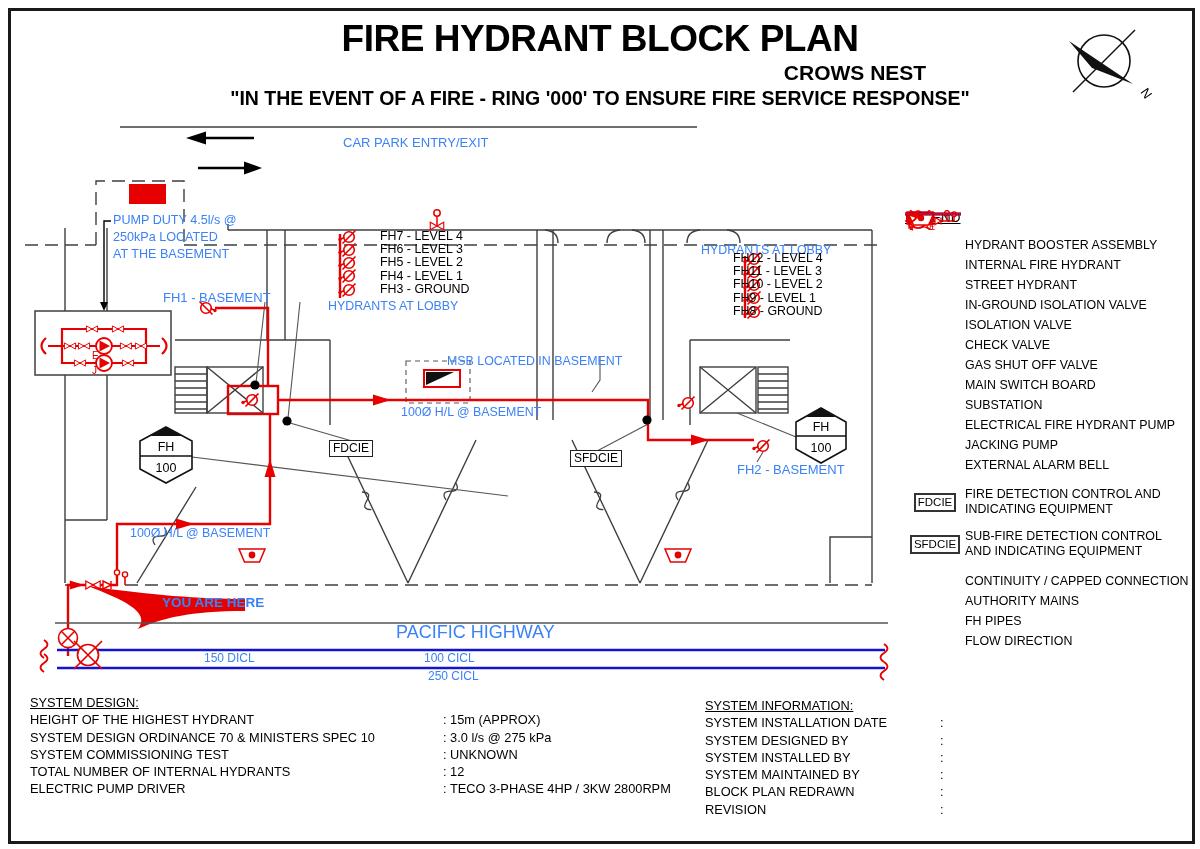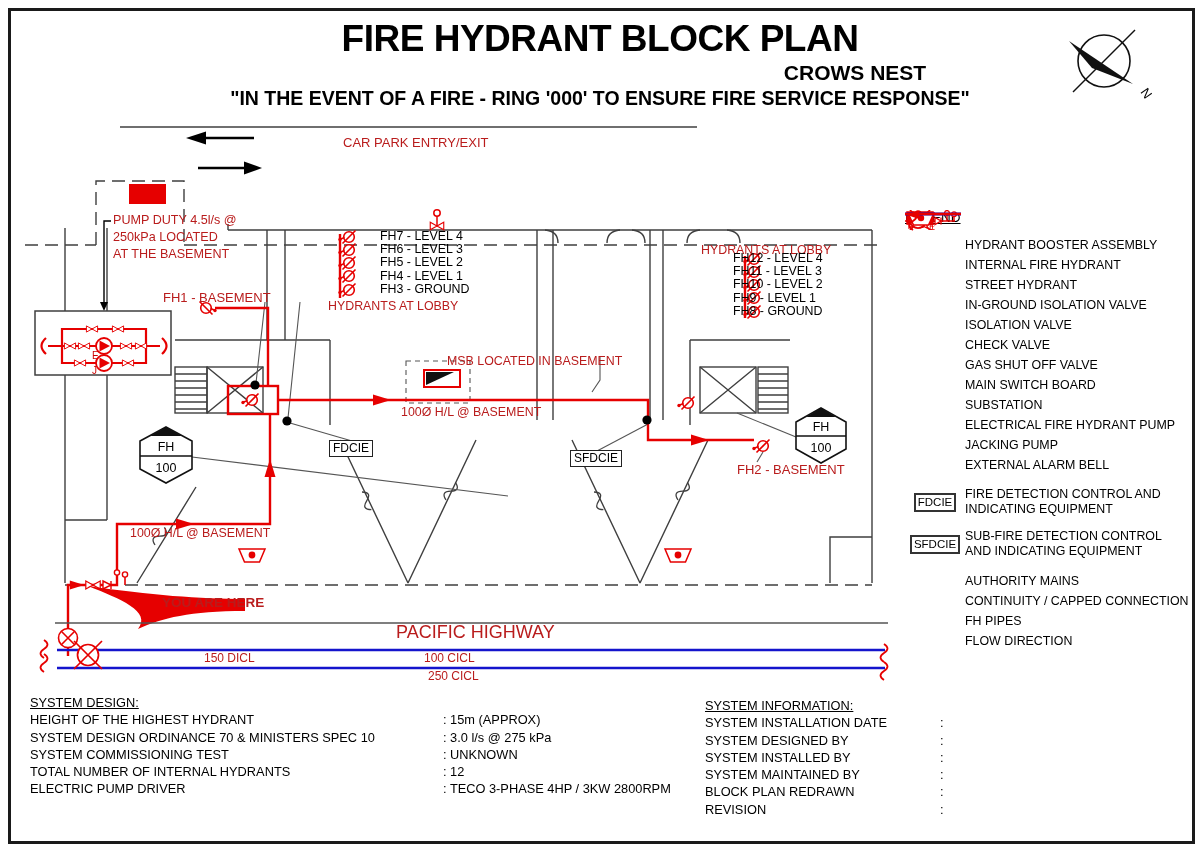--- a/index.html
+++ b/index.html
@@ -1,20 +1,20 @@
 <!DOCTYPE html>
 <html><head>
 <meta charset="utf-8">
 <style>
   html,body{margin:0;padding:0;background:#fff;}
   .page{position:relative;width:1200px;height:849px;background:#fff;overflow:hidden;
         font-family:"Liberation Sans","DejaVu Sans",sans-serif;color:#000;}
   .border{position:absolute;left:8px;top:8px;width:1181px;height:830px;border:3px solid #1a1a1a;}
   .ttl{position:absolute;left:0;width:1200px;text-align:center;font-weight:bold;white-space:nowrap;}
-  .lbl{position:absolute;white-space:nowrap;font-size:12.4px;line-height:13.2px;color:#b91c1c;}
+  .lbl{position:absolute;white-space:nowrap;font-size:12.4px;line-height:13.2px;color:#3b82f6;}
   .boxlbl{position:absolute;border:1.6px solid #222;background:#fff;font-size:12px;
           padding:0 3px;line-height:15px;white-space:nowrap;}
   svg{position:absolute;left:0;top:0;}
   
   .legend{position:absolute;left:905px;top:210px;width:290px;}
   .lg-head{font-size:13.5px;text-decoration:underline;margin-bottom:10px;}
   .lg-row{display:flex;align-items:center;height:20px;}
   .lg-row.dbl{height:42px;align-items:center;}
   .lg-ic{width:60px;display:flex;justify-content:center;align-items:center;flex:0 0 60px;}
   .lg-lb{font-size:12.4px;line-height:15px;white-space:nowrap;}
@@ -465,34 +465,34 @@
       <span class="lg-lb">
         <div>SUB-FIRE DETECTION CONTROL</div>
         <div>AND INDICATING EQUIPMENT</div>
       </span>
     </div>
 
     <div class="gap"></div>
 
     <div class="lg-row">
       <span class="lg-ic">
+        <svg width="16" height="22" viewBox="0 0 16 22">
+          <path d="M8,2 q7,4.5 0,9 q-7,4.5 0,9" fill="none" stroke="#e60000" stroke-width="1.8"></path>
+        </svg>
+      </span>
+      <span class="lg-lb">CONTINUITY / CAPPED CONNECTION</span>
+    </div>
+
+    <div class="lg-row">
+      <span class="lg-ic">
         <svg width="56" height="8" viewBox="0 0 56 8">
             <line x1="0" y1="4" x2="56" y2="4" stroke="#1414cc" stroke-width="3"></line>
           </svg>
       </span>
       <span class="lg-lb">AUTHORITY MAINS</span>
-    </div>
-
-    <div class="lg-row">
-      <span class="lg-ic">
-        <svg width="16" height="22" viewBox="0 0 16 22">
-          <path d="M8,2 q7,4.5 0,9 q-7,4.5 0,9" fill="none" stroke="#e60000" stroke-width="1.8"></path>
-        </svg>
-      </span>
-      <span class="lg-lb">CONTINUITY / CAPPED CONNECTION</span>
     </div>
 
     <div class="lg-row">
       <span class="lg-ic">
         <svg width="56" height="8" viewBox="0 0 56 8">
             <line x1="0" y1="4" x2="56" y2="4" stroke="#e60000" stroke-width="2.4"></line>
           </svg>
       </span>
       <span class="lg-lb">FH PIPES</span>
     </div>

